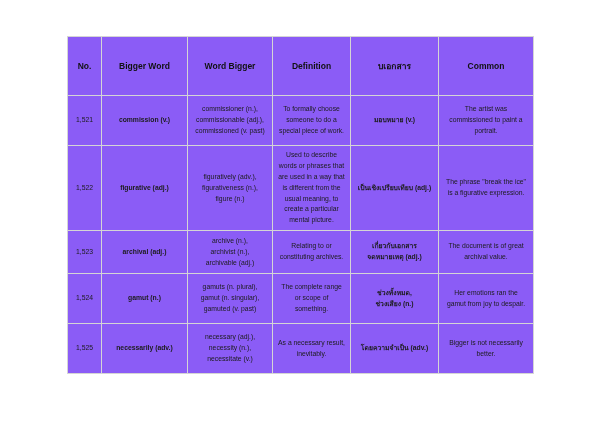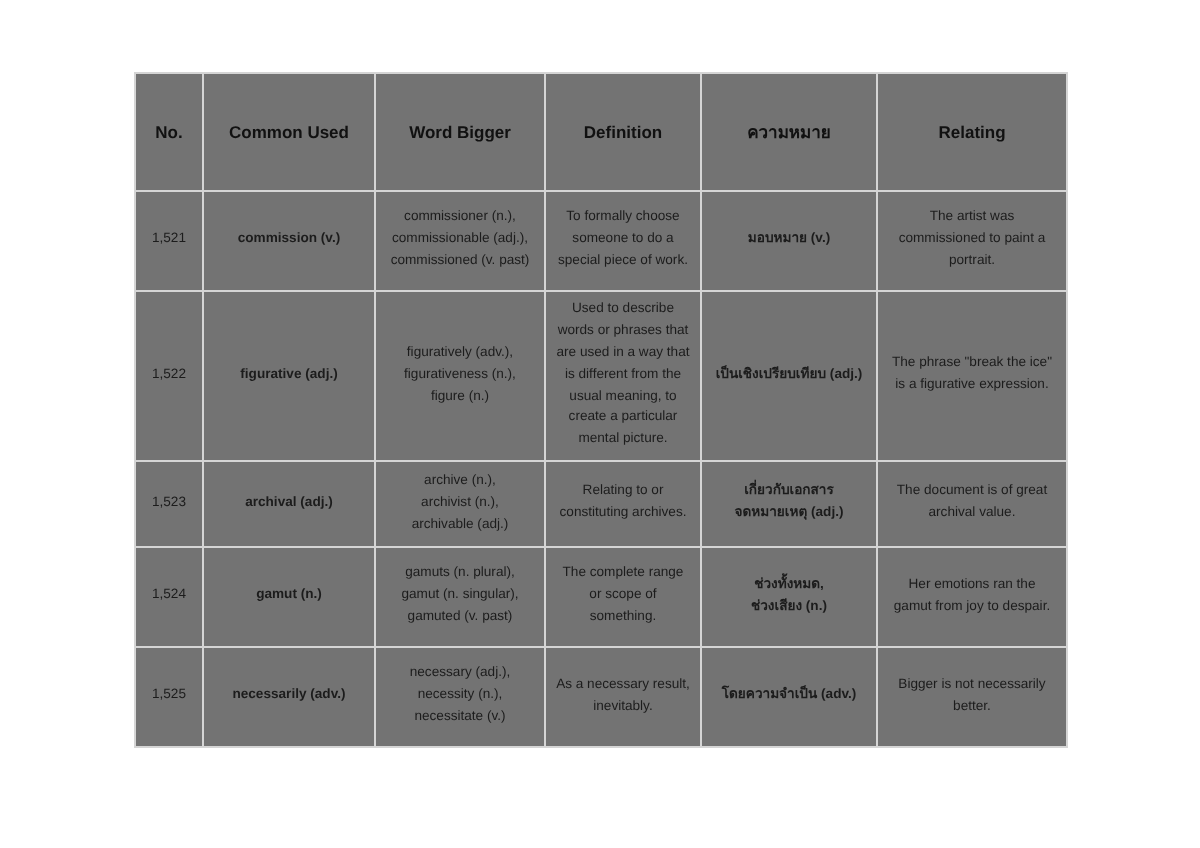--- a/index.html
+++ b/index.html
@@ -15,21 +15,21 @@
     background: #ffffff;
     overflow: hidden;
   }
   table.vocab {
     position: absolute;
     left: 67px;
     top: 36px;
     width: 466px;
     border-collapse: collapse;
     table-layout: fixed;
-    background: #737373;
+    background: #8b5cf6;
   }
   table.vocab th, table.vocab td {
     border: 1px solid #d5d5d5;
     text-align: center;
     vertical-align: middle;
     padding: 4px 5px;
     color: #1c1c1c;
     white-space: pre-line;
   }
   table.vocab th {
@@ -64,25 +64,25 @@
       <col class="c-no">
         <col class="c-word">
         <col class="c-family">
       <col class="c-def">
         <col class="c-thai">
         <col class="c-example">
     </colgroup>
     <thead>
       <tr>
         <th>No.</th>
-        <th>Common Used</th>
+        <th>Bigger Word</th>
         <th>Word Bigger</th>
         <th>Definition</th>
-        <th>ความหมาย</th>
-        <th>Relating</th>
+        <th>บเอกสาร</th>
+        <th>Common</th>
       </tr>
     </thead>
     <tbody>
       <tr class="row">
         <td class="col-no">1,521</td>
         <td class="col-word">commission (v.)</td>
         <td class="col-family">commissioner (n.),
 commissionable (adj.),
 commissioned (v. past)</td>
         <td class="col-def">To formally choose someone to do a special piece of work.</td>

